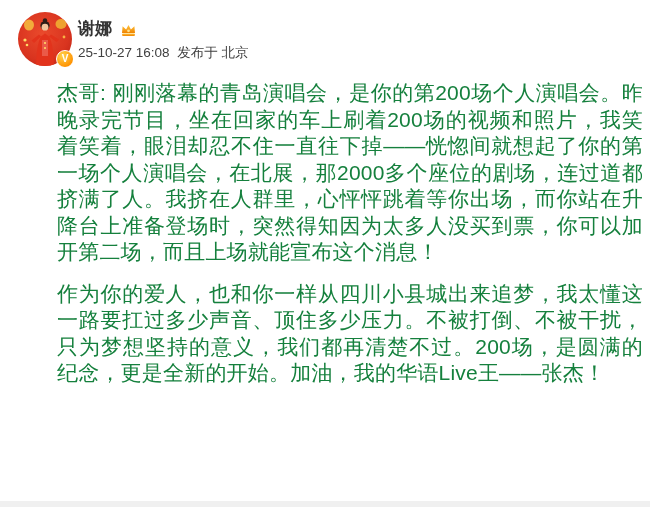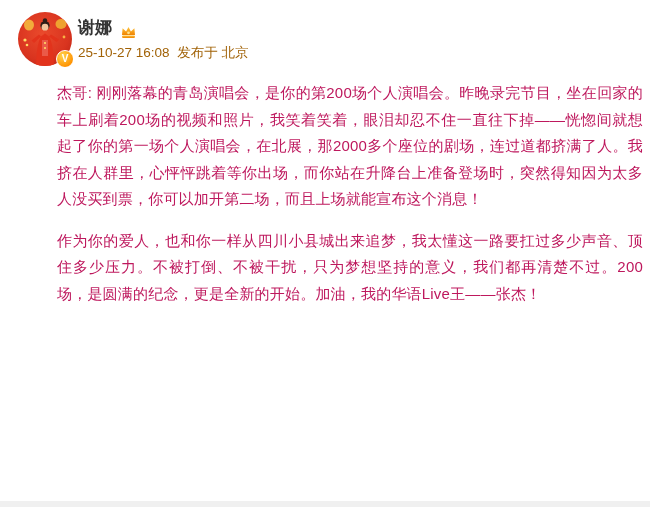--- a/index.html
+++ b/index.html
@@ -42,50 +42,50 @@
     justify-content: center;
     line-height: 1;
   }
   .author-block {
     position: absolute;
     left: 78px;
     top: 17px;
   }
   .name-row {
     display: flex;
-    align-items: flex-end;
+    align-items: center;
     gap: 8px;
     height: 22px;
   }
   .author-name {
     font-size: 17px;
     font-weight: bold;
     color: #333333;
     cursor: pointer;
   }
   .crown-icon { display: inline-block; margin-top: 2px; }
   .meta-row {
     margin-top: 5px;
     font-size: 13.5px;
-    color: #a16207;
+    color: #404040;
     white-space: nowrap;
   }
   .meta-row span { margin-right: 4px; }
   
   .post-body {
     position: absolute;
     left: 57px;
     top: 80px;
     width: 586px;
     z-index: 1;
   }
   .post-body p {
-    font-size: 15px;
+    font-size: 21px;
     line-height: 26.5px;
-    color: #be185d;
+    color: #15803d;
     margin: 0 0 15px 0;
     text-align: justify;
     letter-spacing: 0.2px;
     word-break: break-all;
   }
   .post-body p:last-child { margin-bottom: 0; }
   
   .bottom-strip {
     position: absolute;
     left: 0;

